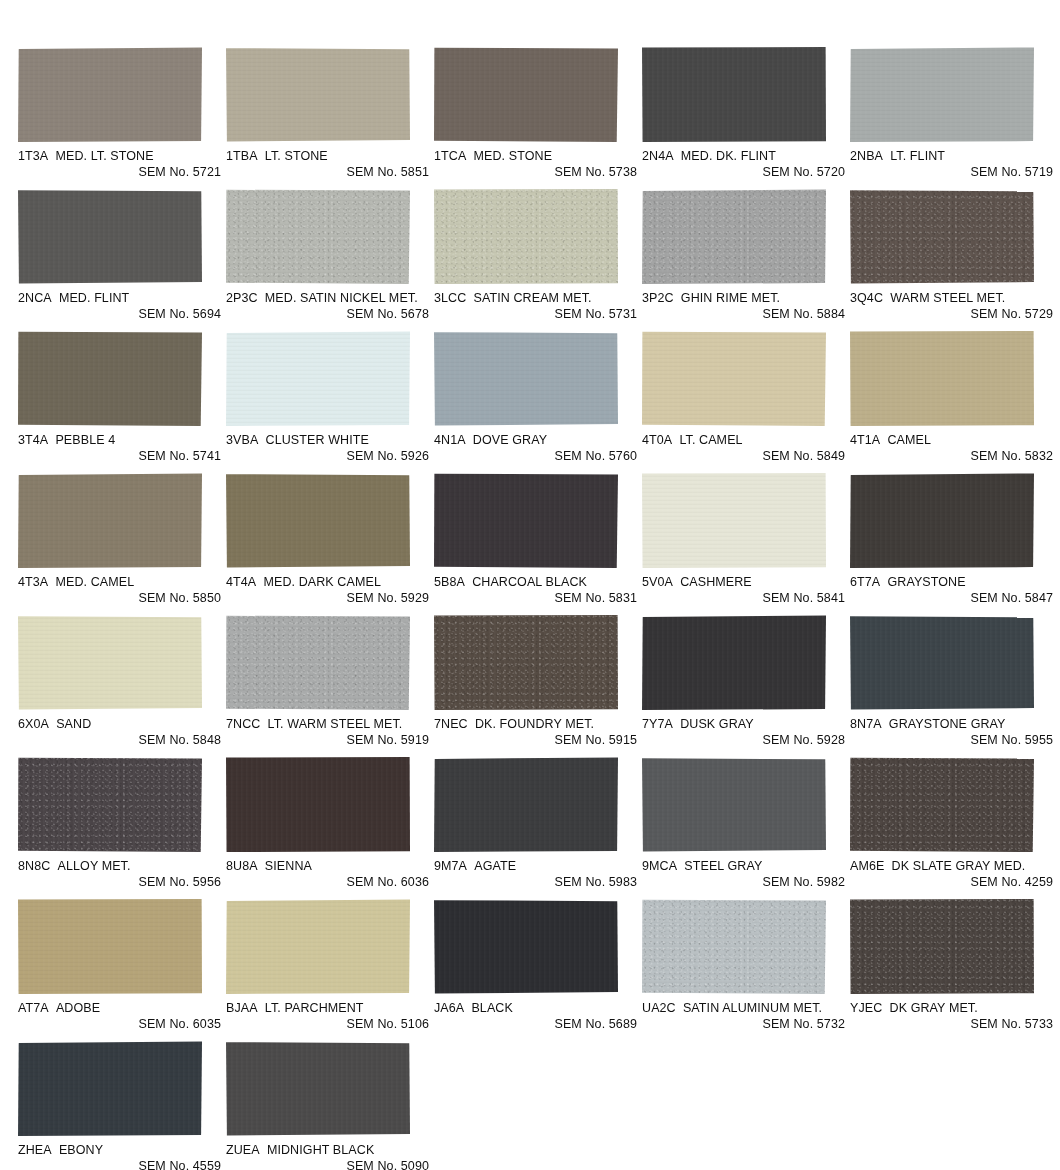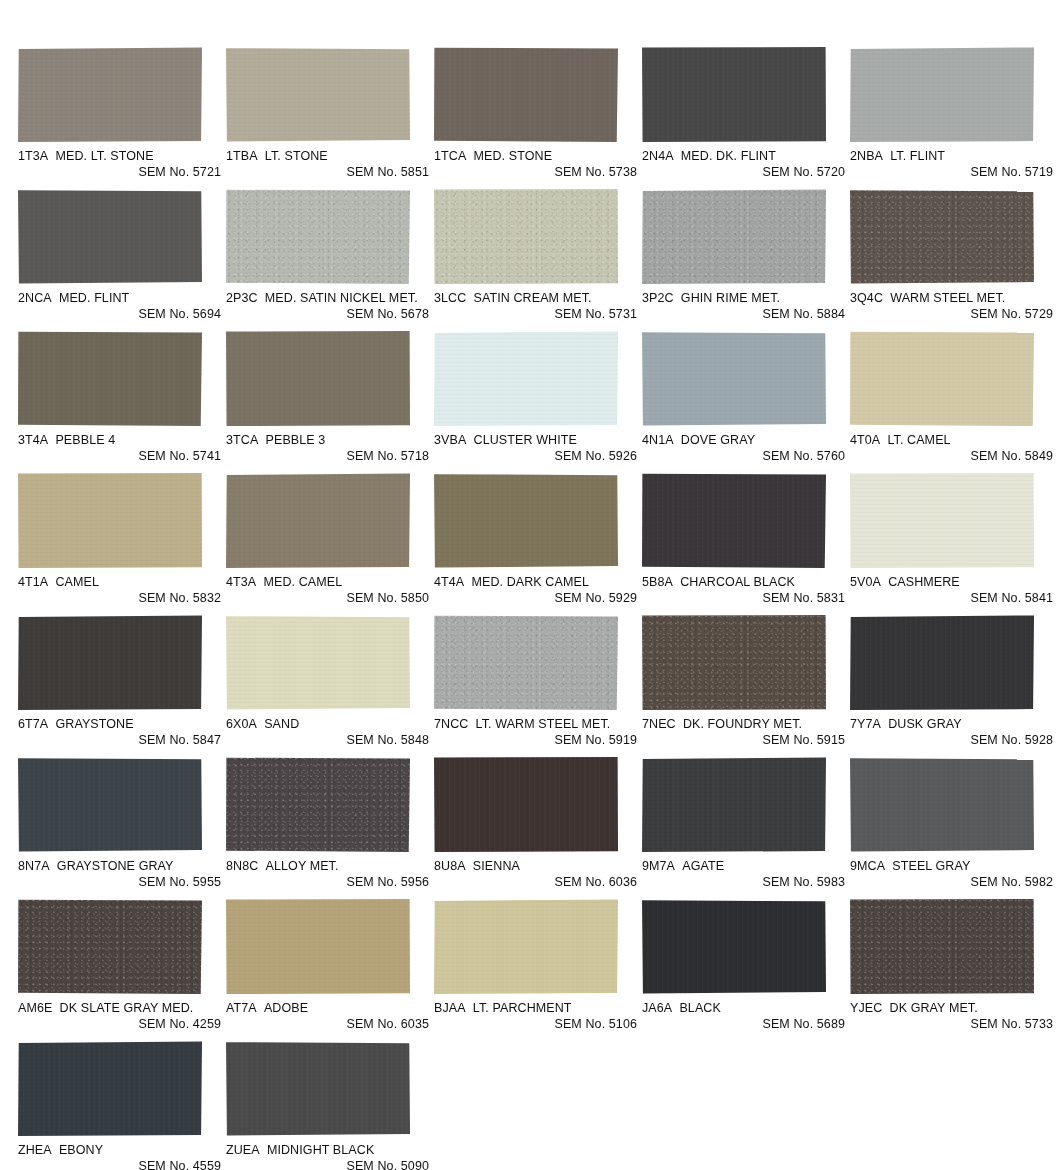--- a/index.html
+++ b/index.html
@@ -208,29 +208,20 @@
         <div class="chip-wrap">
           <div class="chip skew-c" title="PEBBLE 4" style="background-color: rgb(110, 103, 87);"></div>
         </div>
         <div class="chip-label">
           <span class="label-line1"><span class="code">3T4A</span>&nbsp;&nbsp;<span class="name">PEBBLE 4</span></span>
           <span class="sem">SEM No. 5741</span>
         </div>
       </div>
       <div class="swatch-cell">
         <div class="chip-wrap">
-          <div class="chip skew-d" title="PEBBLE 3" style="background-color: rgb(123, 114, 99);"></div>
-        </div>
-        <div class="chip-label">
-          <span class="label-line1"><span class="code">3TCA</span>&nbsp;&nbsp;<span class="name">PEBBLE 3</span></span>
-          <span class="sem">SEM No. 5718</span>
-        </div>
-      </div>
-      <div class="swatch-cell">
-        <div class="chip-wrap">
           <div class="chip skew-a" title="CLUSTER WHITE" style="background-color: rgb(223, 236, 237);"></div>
         </div>
         <div class="chip-label">
           <span class="label-line1"><span class="code">3VBA</span>&nbsp;&nbsp;<span class="name">CLUSTER WHITE</span></span>
           <span class="sem">SEM No. 5926</span>
         </div>
       </div>
       <div class="swatch-cell">
         <div class="chip-wrap">
           <div class="chip skew-b" title="DOVE GRAY" style="background-color: rgb(155, 168, 176);"></div>
@@ -415,20 +406,29 @@
         <div class="chip-wrap">
           <div class="chip skew-b" title="BLACK" style="background-color: rgb(44, 45, 49);"></div>
         </div>
         <div class="chip-label">
           <span class="label-line1"><span class="code">JA6A</span>&nbsp;&nbsp;<span class="name">BLACK</span></span>
           <span class="sem">SEM No. 5689</span>
         </div>
       </div>
       <div class="swatch-cell">
         <div class="chip-wrap">
+          <div class="chip skew-c metallic" title="SATIN ALUMINUM MET." style="background-color: rgb(185, 192, 195);"></div>
+        </div>
+        <div class="chip-label">
+          <span class="label-line1"><span class="code">UA2C</span>&nbsp;&nbsp;<span class="name">SATIN ALUMINUM MET.</span></span>
+          <span class="sem">SEM No. 5732</span>
+        </div>
+      </div>
+      <div class="swatch-cell">
+        <div class="chip-wrap">
           <div class="chip skew-d metallic" title="DK GRAY MET." style="background-color: rgb(74, 67, 63);"></div>
         </div>
         <div class="chip-label">
           <span class="label-line1"><span class="code">YJEC</span>&nbsp;&nbsp;<span class="name">DK GRAY MET.</span></span>
           <span class="sem">SEM No. 5733</span>
         </div>
       </div>
       <div class="swatch-cell">
         <div class="chip-wrap">
           <div class="chip skew-a" title="EBONY" style="background-color: rgb(52, 59, 65);"></div>

